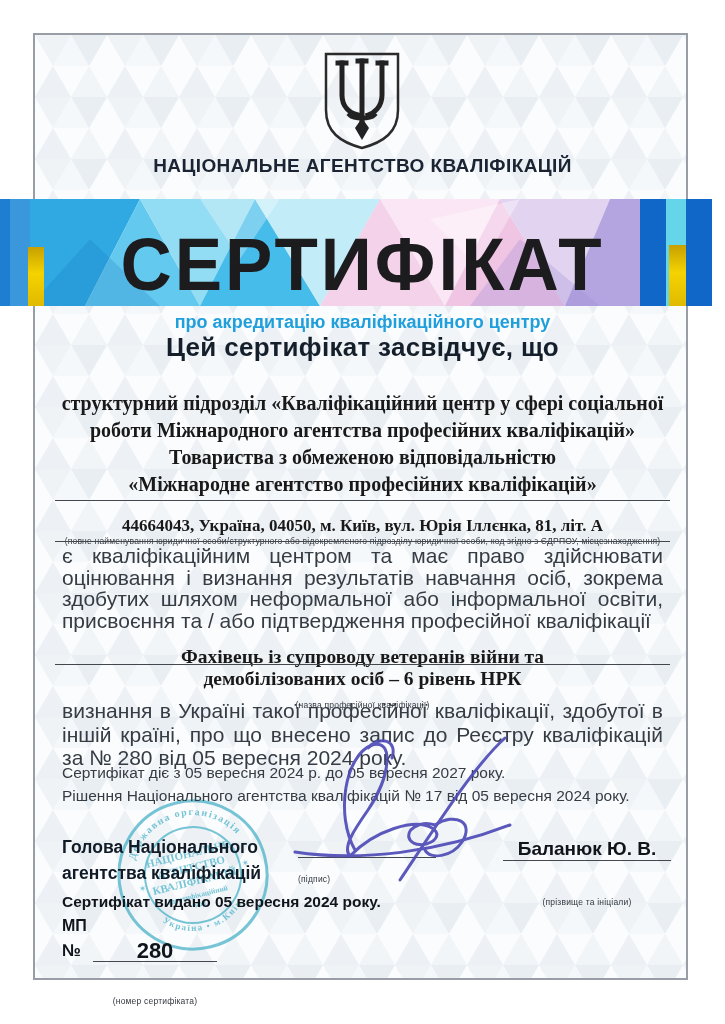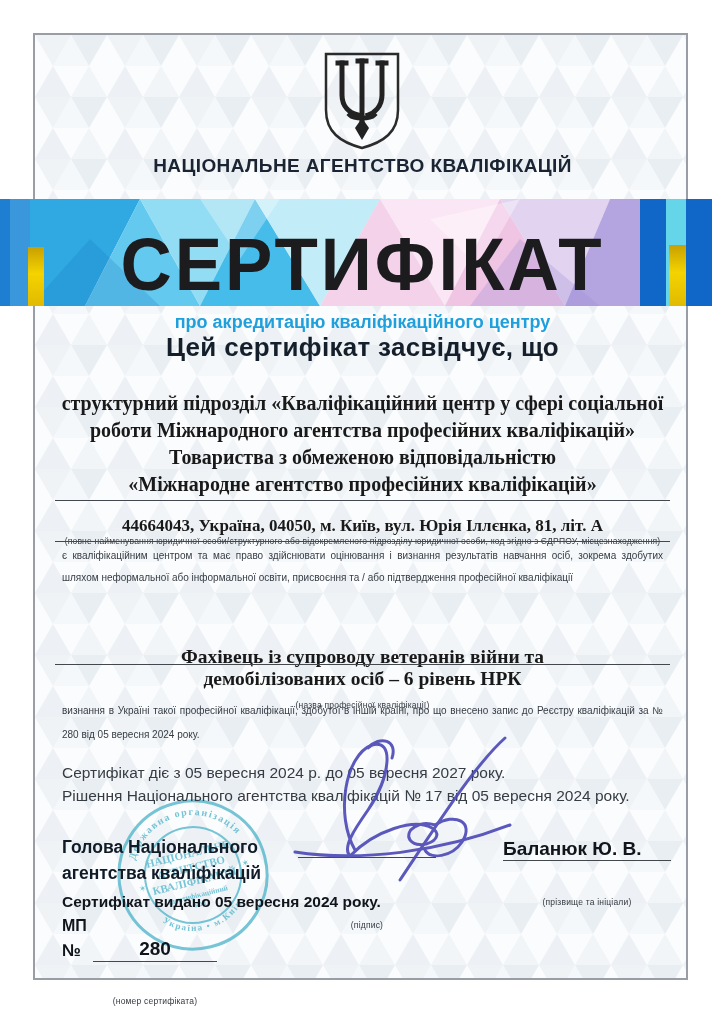--- a/index.html
+++ b/index.html
@@ -32,42 +32,42 @@
   .org-lines span{display:block;}
   .rule{border-top:1.6px solid #43484f;z-index:3;}
   .rule-wide{left:55px;width:615px;}
   .caption{
     font-size:8.5px;color:#333940;letter-spacing:.2px;z-index:3;
     font-family:"Liberation Sans",sans-serif;font-weight:normal;margin-top:32px;
   }
   .org-caption{top:504px;left:55px;width:615px;text-align:center;}
   .address{top:516px;font-size:17px;z-index:3;}
   .para{
-    left:62px;width:601px;font-size:10px;line-height:21.5px;color:#363c44;
+    left:62px;width:601px;font-size:21px;line-height:21.5px;color:#363c44;
     text-align:justify;z-index:3;
   }
   .para1{top:545px;}
   .qual{top:646px;font-size:19.5px;line-height:21.5px;z-index:3;}
   .qual span{display:block;}
   .qual-caption{top:668px;left:55px;width:615px;text-align:center;}
   .para2{top:699px;line-height:23.5px;}
   .small-line{left:62px;width:601px;font-size:15.5px;color:#363c44;z-index:3;}
   .validity{top:764px;}
   .decision{top:787px;}
   .signer-title{left:62px;top:815px;font-size:17.5px;font-weight:bold;color:#101b27;line-height:26px;z-index:3;margin-top:19px;}
   .signer-title span{display:block;}
   .sig-line{top:857px;left:298px;width:138px;}
-  .sig-caption{top:888px;left:298px;width:138px;text-align:center;}
-  .signer-name{top:838px;left:503px;width:168px;text-align:left;font-size:19px;font-weight:bold;color:#10151c;z-index:3;}
+  .sig-caption{top:842px;left:298px;width:138px;text-align:left;}
+  .signer-name{top:838px;left:503px;width:168px;text-align:center;font-size:19px;font-weight:bold;color:#10151c;z-index:3;}
   .name-line{top:860px;left:503px;width:168px;}
   .name-caption{top:865px;left:503px;width:168px;text-align:center;}
   .issued{left:62px;top:893px;font-size:15.5px;font-weight:bold;color:#10151c;z-index:3;}
   .mp{left:62px;top:917px;font-size:16px;font-weight:bold;color:#10151c;z-index:3;}
   .num-sign{left:62px;top:941px;font-size:17px;font-weight:bold;color:#10151c;z-index:3;}
-  .num-value{left:95px;top:938px;width:120px;text-align:center;font-size:19px;font-weight:bold;color:#10151c;z-index:3;}
+  .num-value{left:95px;top:938px;width:120px;text-align:center;font-size:22px;font-weight:bold;color:#10151c;z-index:3;}
   .num-line{top:961px;left:93px;width:124px;}
   .num-caption{top:964px;left:93px;width:124px;text-align:center;}
   .stamp-svg{left:113px;top:795px;width:160px;height:160px;z-index:2;opacity:.8;}
   .sign-svg{left:280px;top:730px;width:260px;height:155px;z-index:5;opacity:.9;}
   .emblem-svg{left:320px;top:50px;width:84px;height:102px;z-index:3;}
   .bg-svg{left:35px;top:35px;width:651px;height:943px;z-index:1;}
 </style>
 </head>
 <body>
 

